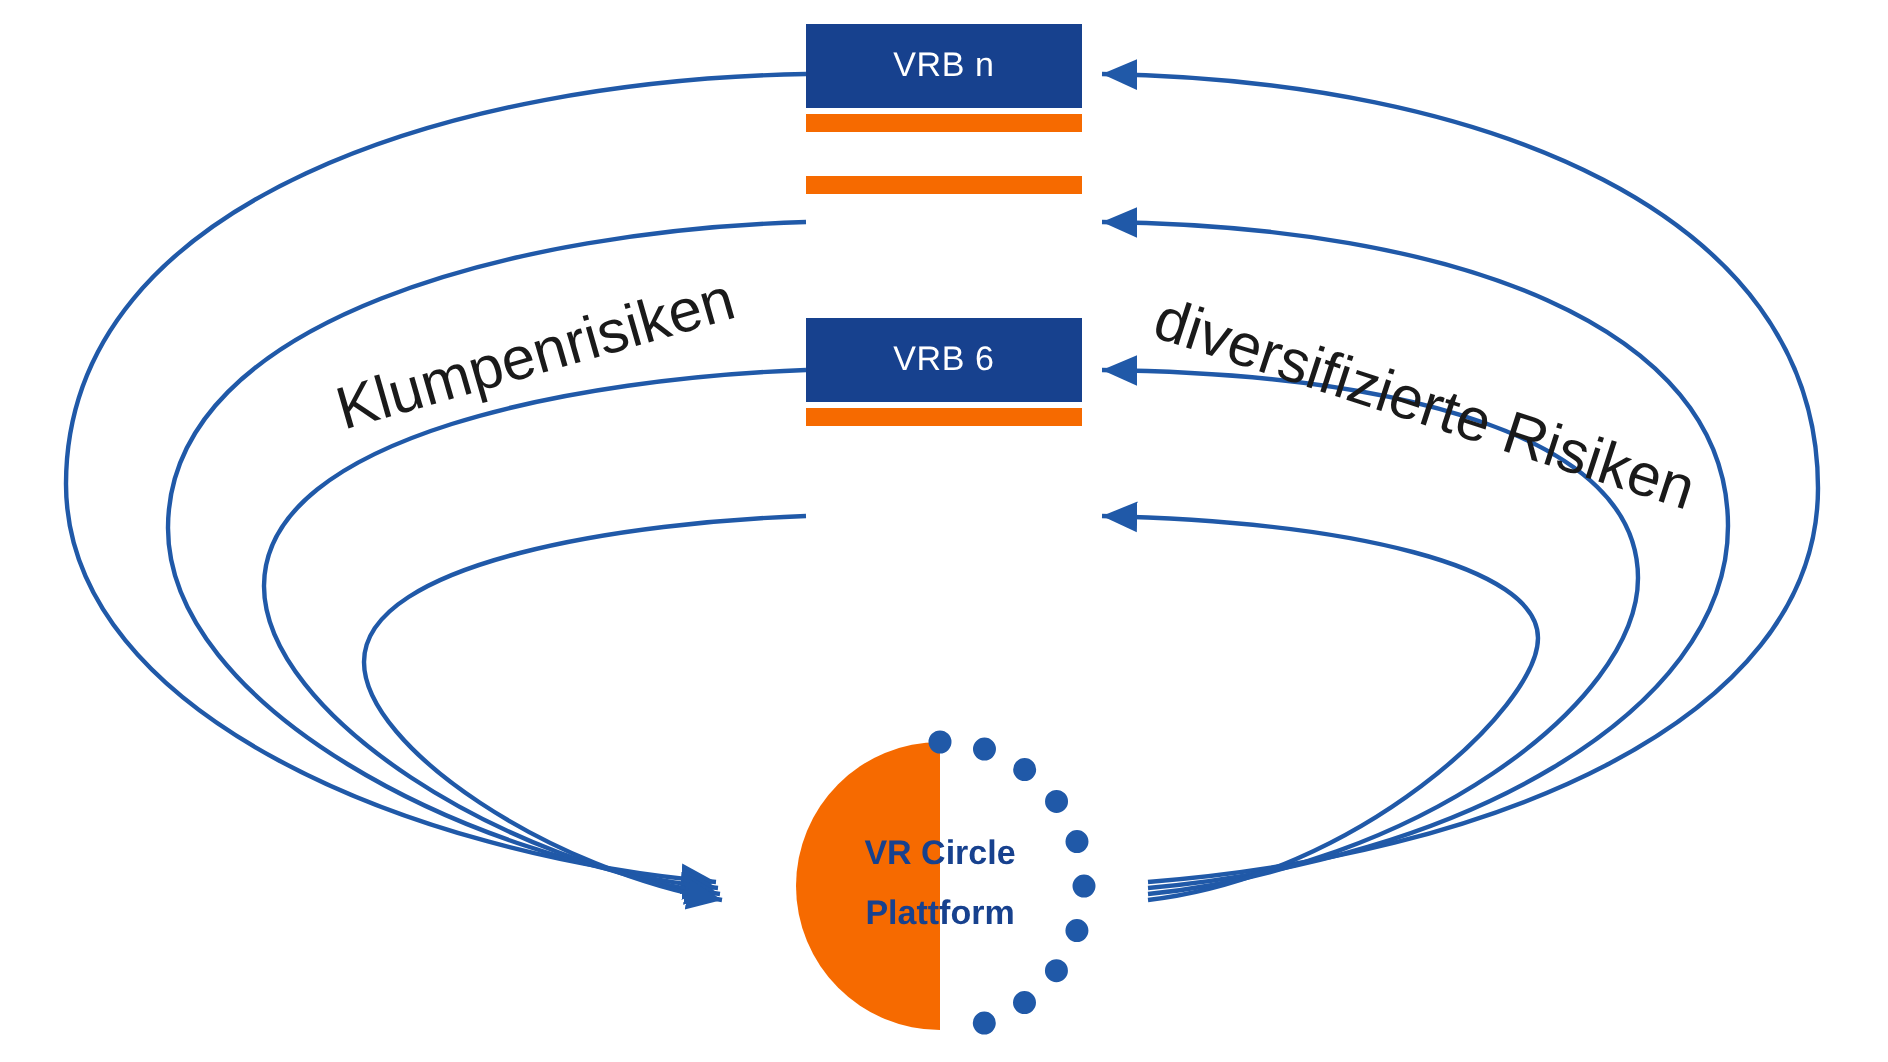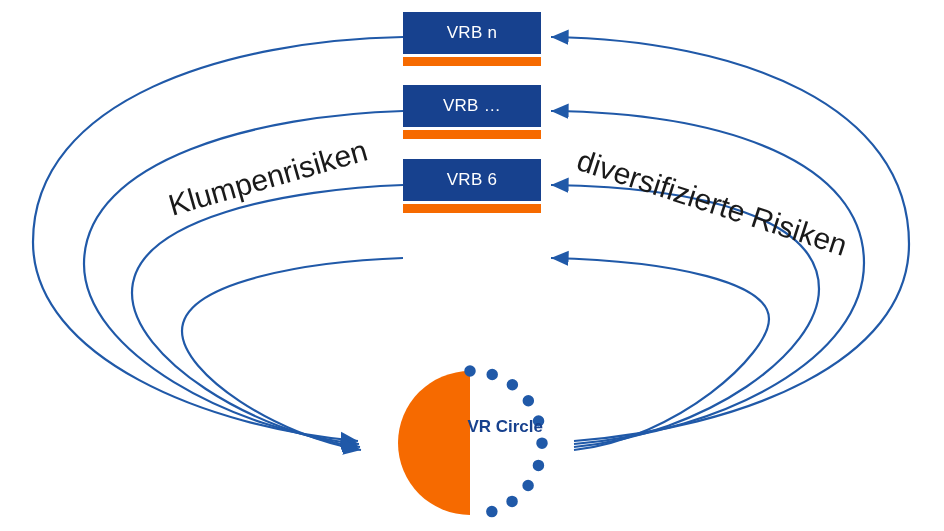--- a/index.html
+++ b/index.html
@@ -13,21 +13,21 @@
     height:42px;background:#17418e;color:#ffffff;
     display:flex;align-items:center;justify-content:center;
     font-size:17px;letter-spacing:.3px;
   }
   .vrb-box .bar{height:9px;margin-top:3px;background:#f66a00;}
   .flow-label{
     position:absolute;color:#1a1a1a;font-size:30px;white-space:nowrap;
     transform-origin:center center;
   }
   .platform-label{
-    position:absolute;left:397px;top:412px;width:146px;text-align:right;
+    position:absolute;left:397px;top:412px;width:146px;text-align:center;
     color:#17418e;font-weight:bold;font-size:17px;line-height:30px;
   }
 </style>
 </head>
 <body>
 
 <div class="canvas">
 
   <svg class="arrows" width="944" height="531" viewBox="0 0 944 531">
     <defs>
@@ -52,28 +52,28 @@
     <path d="M 470 371 A 72 72 0 0 0 470 515 Z" fill="#f66a00"></path>
 
     <path d="M 470 371 A 72 72 0 0 1 470 515" fill="none" stroke="#2059a8" stroke-width="11.5" stroke-linecap="round" stroke-dasharray="0 22.62"></path>
   </svg>
 
   <div class="vrb-box" style="top:12px">
     <div class="face">VRB n</div>
     <div class="bar"></div>
   </div>
   <div class="vrb-box" style="top:85px">
-    <div class="face">VRB …</div>
     <div class="bar"></div>
   </div>
   <div class="vrb-box" style="top:159px">
     <div class="face">VRB 6</div>
     <div class="bar"></div>
   </div>
 
   <div class="flow-label" style="left:268px;top:178px;transform:translate(-50%,-50%) rotate(-16deg)">Klumpenrisiken</div>
   <div class="flow-label" style="left:712px;top:203px;transform:translate(-50%,-50%) rotate(18deg)">diversifizierte Risiken</div>
 
   <div class="platform-label">
     <div>VR Circle</div>
+    <div>Plattform</div>
   </div>
 
 </div>
 
 </body></html>

